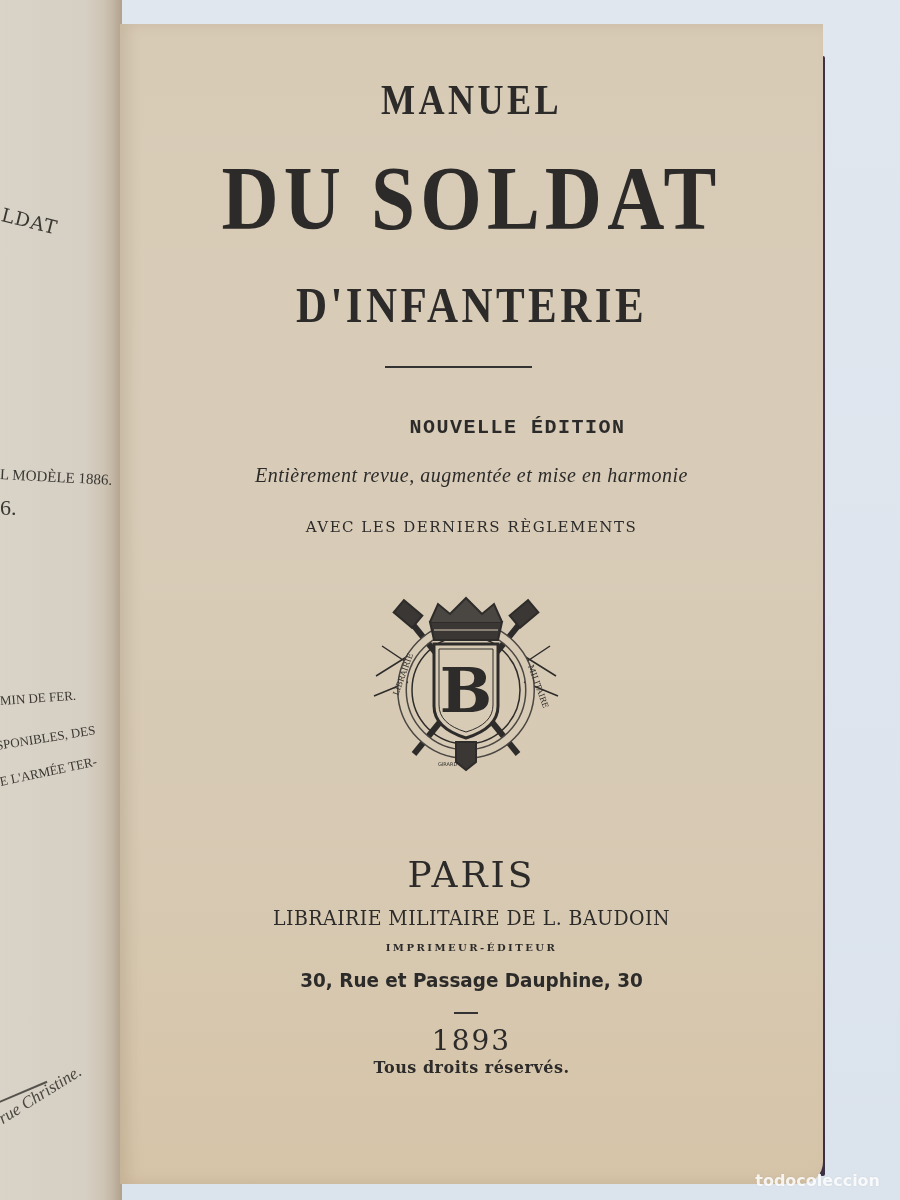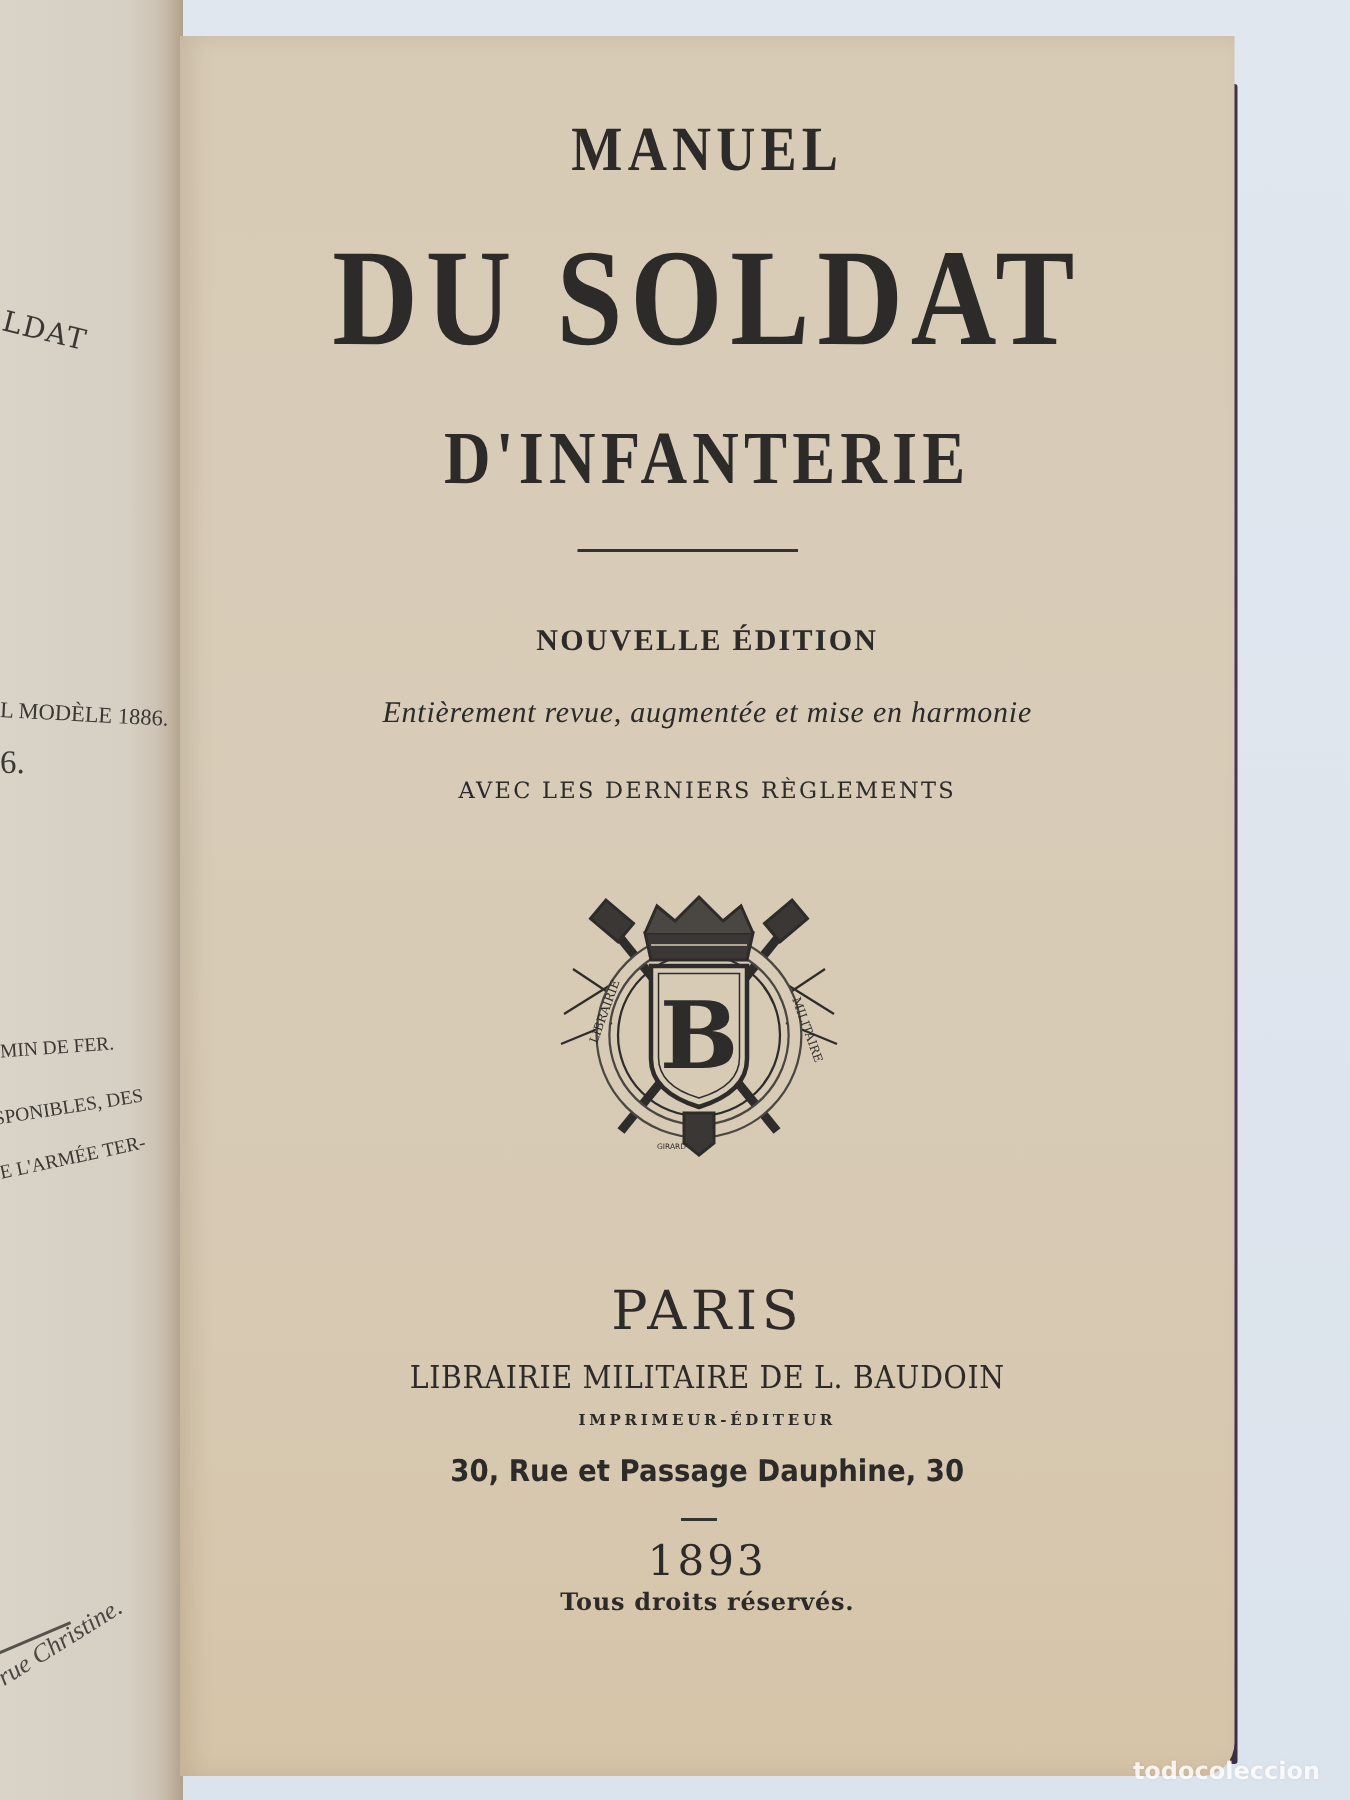--- a/index.html
+++ b/index.html
@@ -137,24 +137,25 @@
     .rule {
       position: absolute;
       top: 342px;
       left: 265px;
       width: 147px;
       height: 2px;
       background: #333;
     }
     .nouvelle {
       top: 392px;
-      font-family: Liberation Serif, serif;
+      font-family: Liberation Mono, monospace;
       font-weight: bold;
       font-size: 20px;
       letter-spacing: 1.5px;
+      padding-left: 46px;
     }
     .revue {
       top: 440px;
       font-family: "Liberation Serif", serif;
       font-style: italic;
       font-size: 20px;
       letter-spacing: 0.5px;
     }
     .avec {
       top: 494px;

